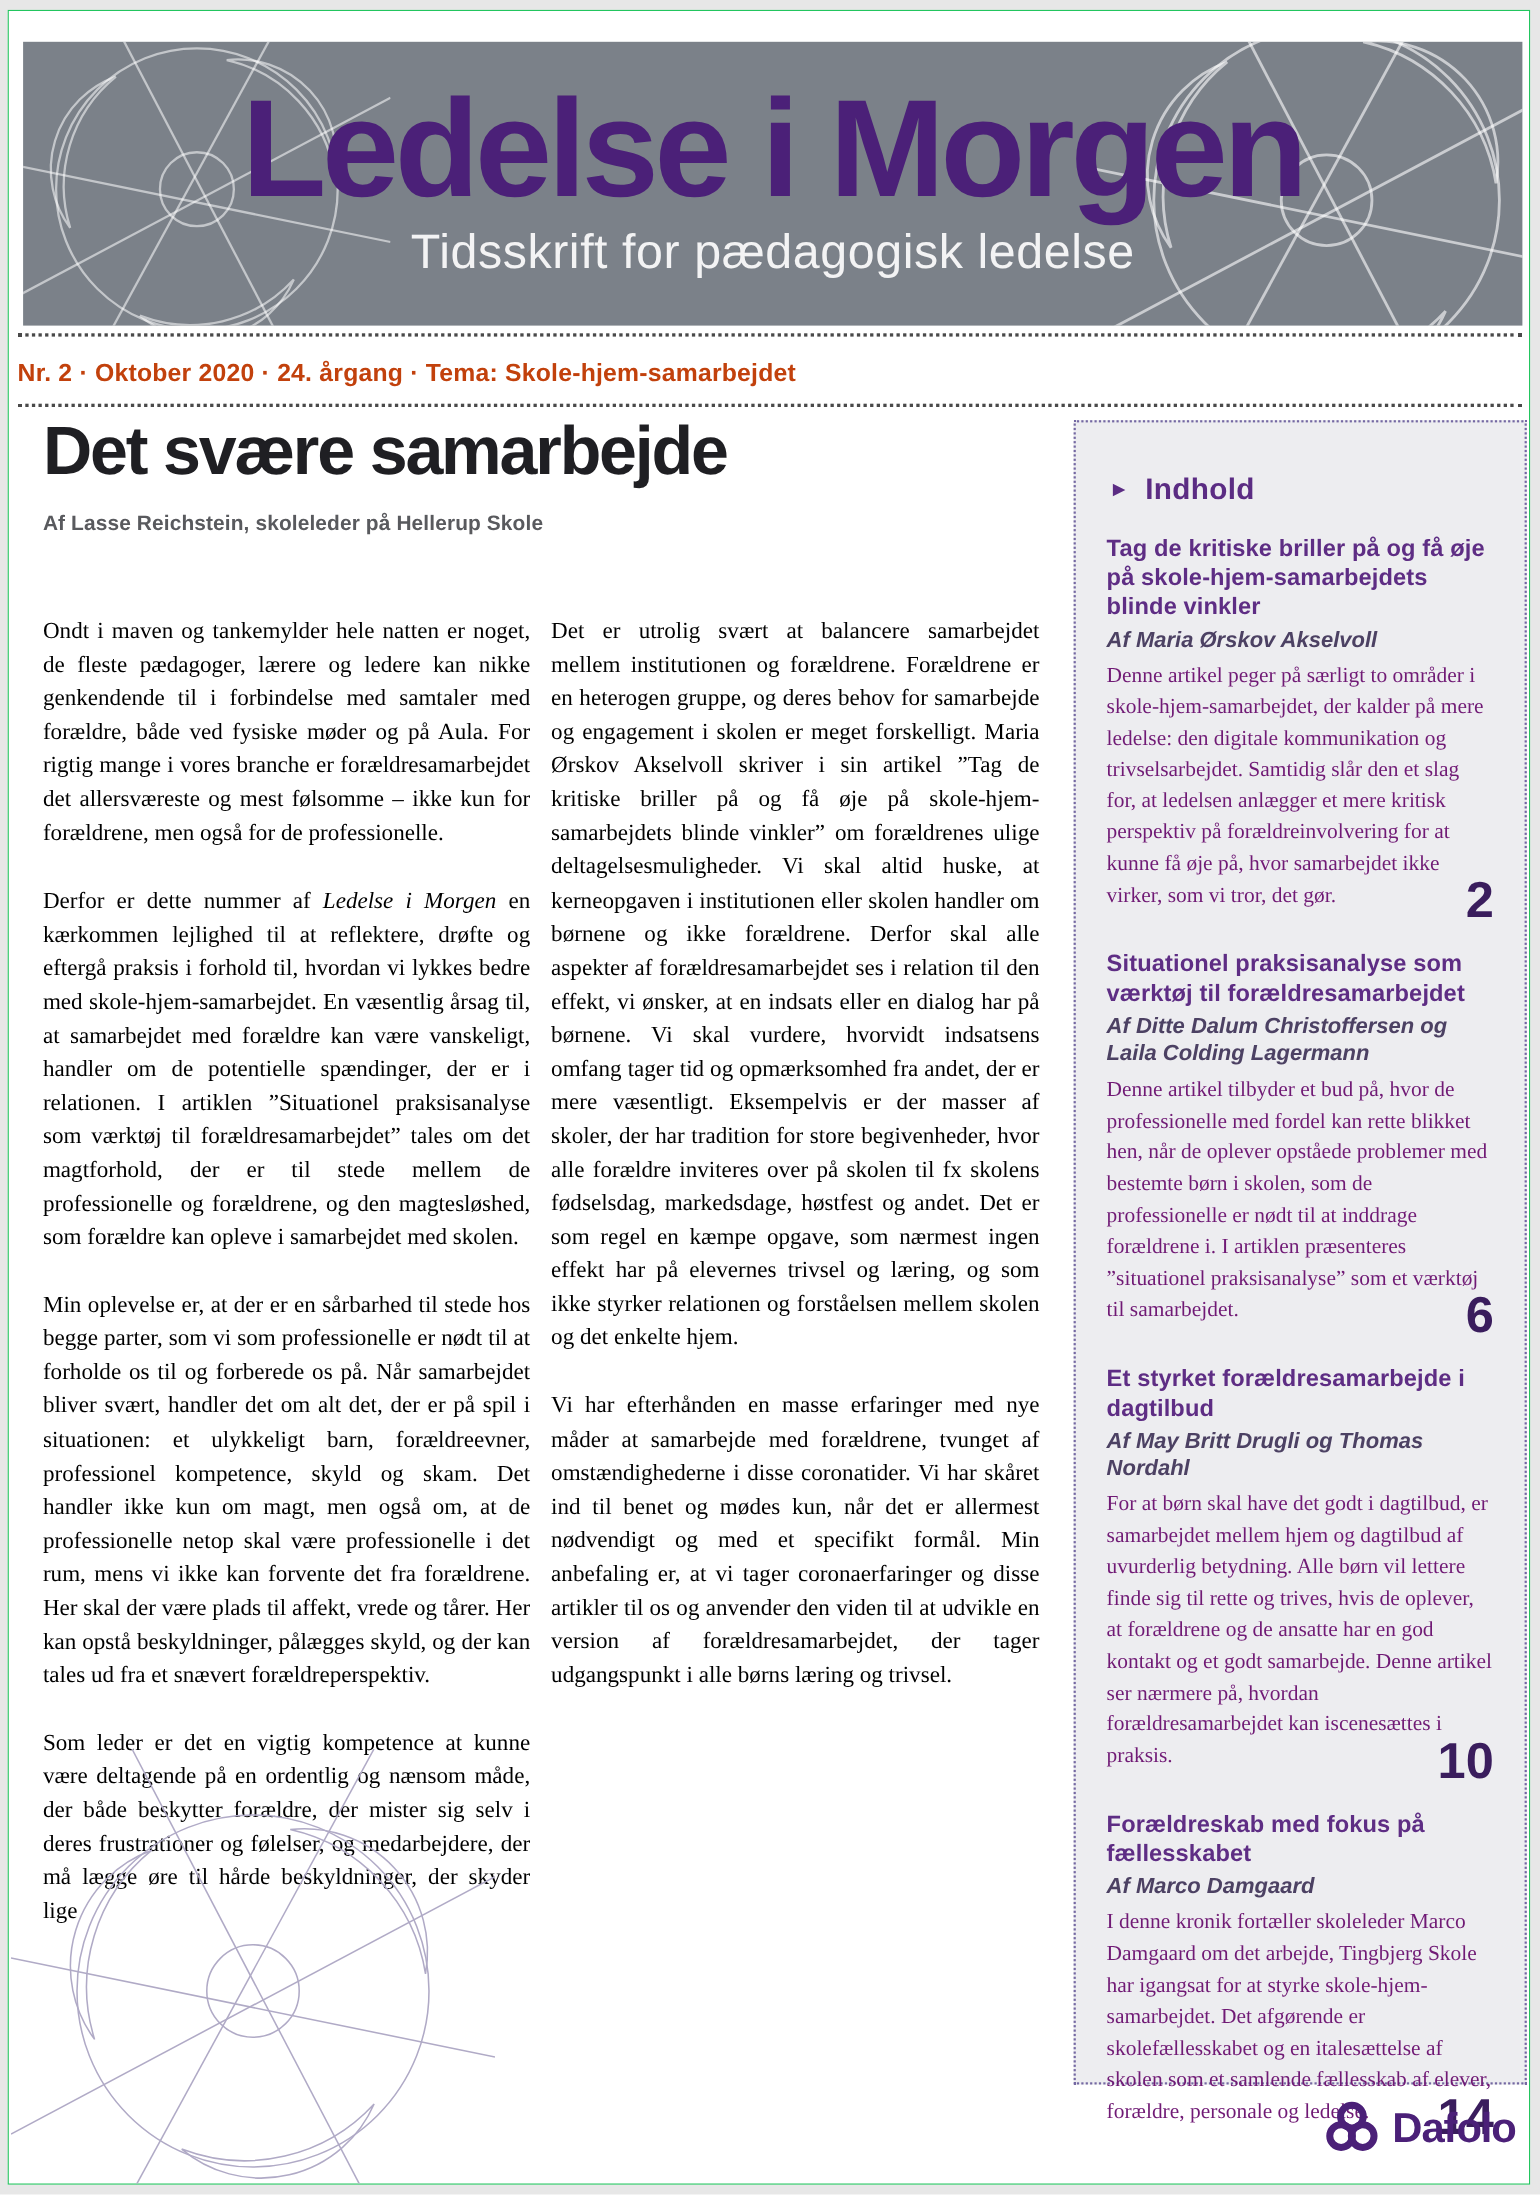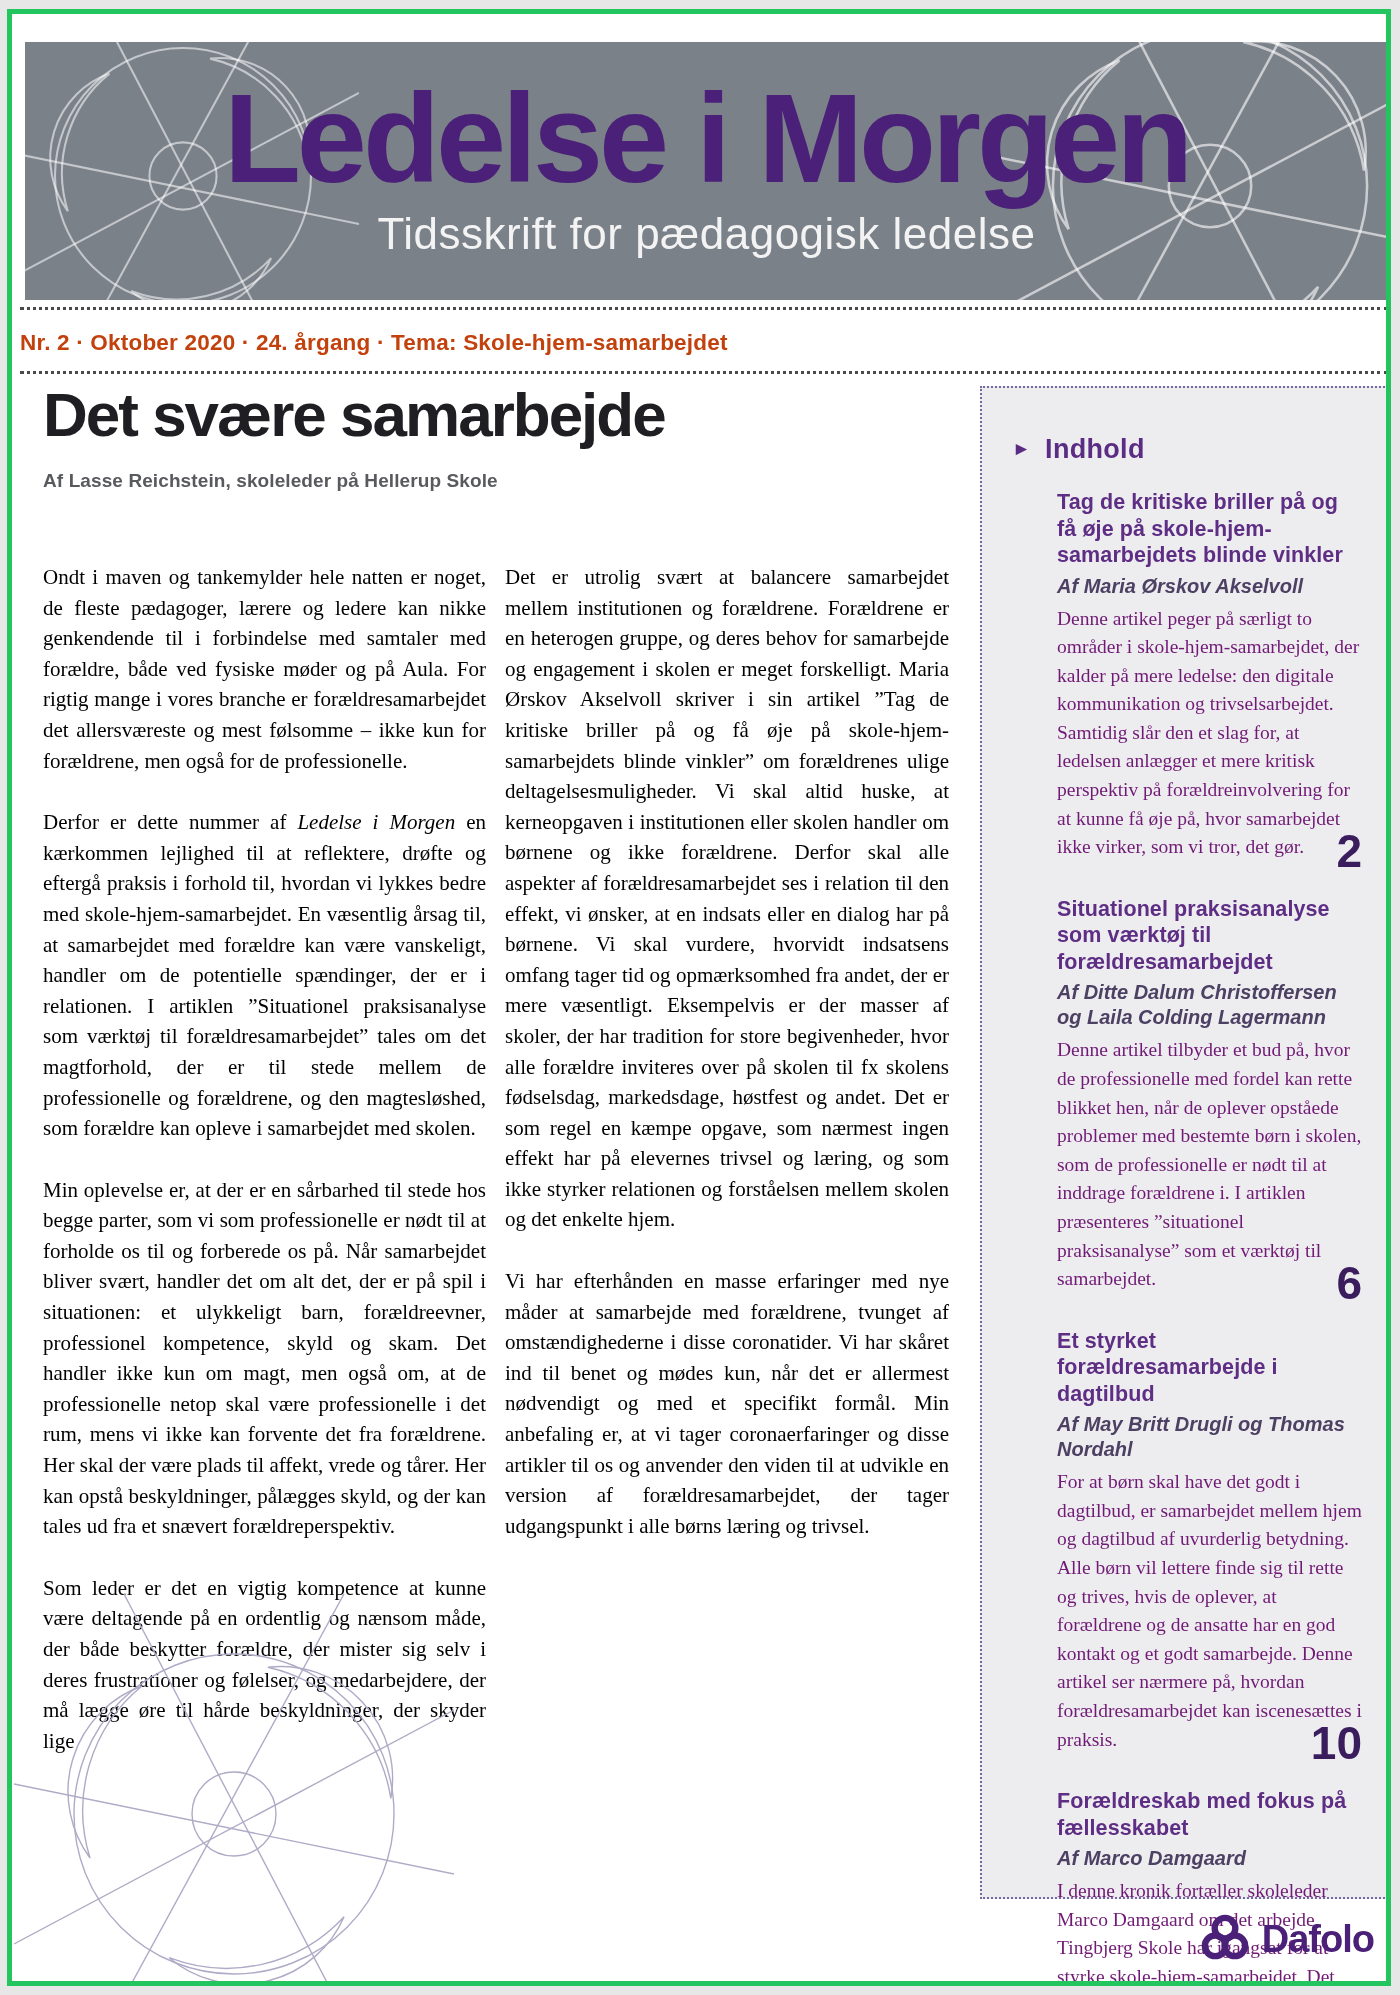--- a/index.html
+++ b/index.html
@@ -2,21 +2,21 @@
 <html lang="da"><head>
 <meta charset="utf-8">
 <style>
   html,body{margin:0;padding:0;}
   body{
     width:1400px;height:1995px;position:relative;background:#e7e7e7;
     font-family:"Liberation Sans",sans-serif;overflow:hidden;
   }
   .page{
     position:absolute;left:7px;top:9px;width:1384px;height:1977px;
-    background:#ffffff;border:5px solid #22c55e;box-sizing:border-box;overflow:hidden;
+    background:#ffffff;border:1px solid #22c55e;box-sizing:border-box;overflow:hidden;
   }
   
   .masthead{
     position:absolute;left:13px;top:28px;width:1363px;height:258px;
     background:#7b8189;overflow:hidden;text-align:center;
   }
   .masthead-title{
     position:relative;margin:34px 0 0 0;
     font-size:126px;line-height:1;font-weight:bold;letter-spacing:-4px;
     color:#4b2078;z-index:2;
@@ -60,21 +60,21 @@
   
   .toc{
     position:absolute;left:968px;top:372px;width:412px;height:1513px;
     box-sizing:border-box;background:#ededf0;border:2px dotted #7468a2;
     padding:40px 28px;
   }
   .toc-header{
     margin:6px 0 4px 2px;font-size:27px;font-weight:bold;color:#5b2c83;letter-spacing:.3px;
   }
   .toc-header .arrow{font-size:19px;margin-right:14px;position:relative;top:-3px;}
-  .toc-entry{margin-bottom:34px;margin-left:47px;}
+  .toc-entry{margin-bottom:34px;}
   .toc-title{
     margin:24px 0 0 0;font-size:21.5px;line-height:26.5px;font-weight:bold;
     color:#5e2d84;letter-spacing:.1px;
   }
   .toc-author{
     margin:5px 0 0 0;font-size:20px;line-height:25px;font-weight:bold;font-style:italic;
     color:#4c4163;
   }
   .toc-descwrap{position:relative;margin-top:6px;}
   .toc-desc{

